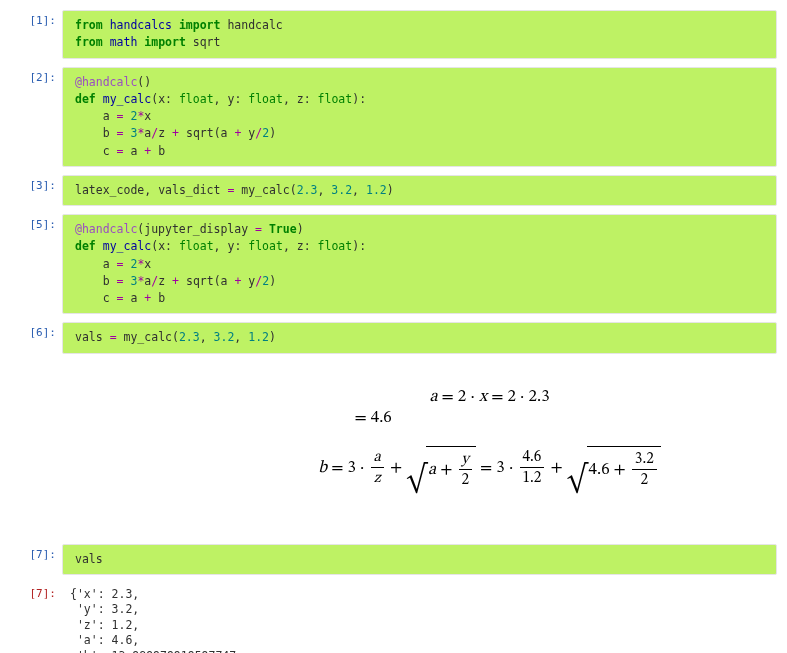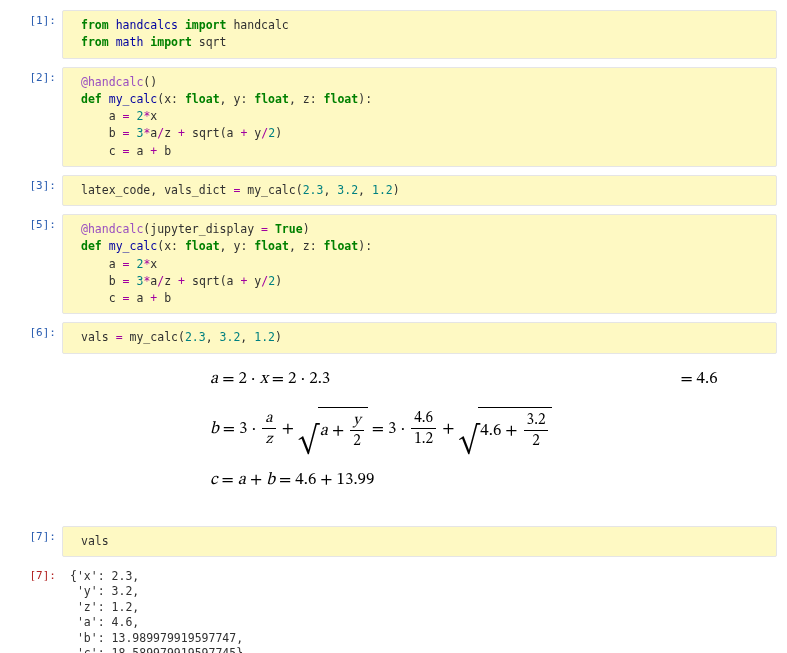--- a/index.html
+++ b/index.html
@@ -22,24 +22,24 @@
     flex: 0 0 46px;
     text-align: right;
     padding: 4px 6px 0 0;
     font-size: 11px;
     color: #aaa;
   }
   .prompt.in { color: #2a5db0; }
   .prompt.out { color: #b22222; }
   .input-area {
     flex: 1;
-    background: #fef9c3;
+    background: #bef264;
     border: 1px solid #e5e5e5;
     border-radius: 2px;
-    padding: 6px 18px;
+    padding: 6px 12px;
     line-height: 1.5;
     white-space: pre;
     overflow-x: auto;
   }
   .output-area {
     flex: 1;
     padding: 4px 8px;
     line-height: 1.35;
     white-space: pre-wrap;
     font-size: 11.5px;
@@ -47,31 +47,32 @@
   .math-output {
     flex: 1;
     padding: 6px 8px 10px 8px;
     font-family: "Cambria Math", "STIX Two Math", Georgia, serif;
     font-size: 17px;
     color: #000;
   }
   .math-row {
     display: flex;
     align-items: center;
-    margin: 0 0 18px 0;
+    margin: 18px 0 18px 0;
+    flex-direction: column;
   }
   .math-lhs {
     flex: 1;
     text-align: left;
     padding-left: 140px;
     font-style: italic;
   }
   .math-rhs {
     width: 140px;
-    text-align: center;
+    text-align: left;
     font-style: normal;
     padding-left: 10px;
   }
   .frac {
     display: inline-block;
     vertical-align: middle;
     text-align: center;
     font-style: italic;
     margin: 0 2px;
   }
@@ -91,21 +92,21 @@
     top: 0;
     margin-right: -1px;
   }
   .vinc {
     border-top: 1px solid #000;
     display: inline-block;
     padding: 2px 2px 0 2px;
   }
   
   .k-keyword { color: #008000; font-weight: bold; }
-  .k-builtin { color: #008000; font-weight: bold; }
+  .k-builtin { color: #008000; }
   .k-decor  { color: #9a4fc0; }
   .k-deffun { color: #0000a0; }
   .k-num    { color: #008080; }
   .k-op     { color: #a000a0; }
   .k-paren  { color: #303030; }
   .k-name   { color: #303030; }
   .upright { font-style: normal; }
 </style>
 </head>
 <body>
@@ -161,23 +162,20 @@
             <span class="surd">√</span>
             <span class="vinc"><span>a</span><span class="upright"> + </span><span class="frac"><span class="num">y</span><span class="den upright">2</span></span></span>
           </span><span class="upright"> = </span><span class="upright">3</span><span class="upright"> · </span><span class="frac"><span class="num upright">4.6</span><span class="den upright">1.2</span></span><span class="upright"> + </span><span class="sqrt">
             <span class="surd">√</span>
             <span class="vinc"><span class="upright">4.6</span><span class="upright"> + </span><span class="frac"><span class="num upright">3.2</span><span class="den upright">2</span></span></span>
           </span>
       </div>
     </div>
 
     <div class="math-row">
-      <div class="math-lhs">
-        <span>c</span><span class="upright"> = </span><span>a</span><span class="upright"> + </span><span>b</span><span class="upright"> = </span><span class="upright">4.6</span><span class="upright"> + </span><span class="upright">13.99</span>
-      </div>
     </div>
 
   </div>
 </div>
 
 <div class="cell">
   <div class="prompt in">[7]:</div>
   <div class="input-area"><span class="k-name">vals</span></div>
 </div>
 

